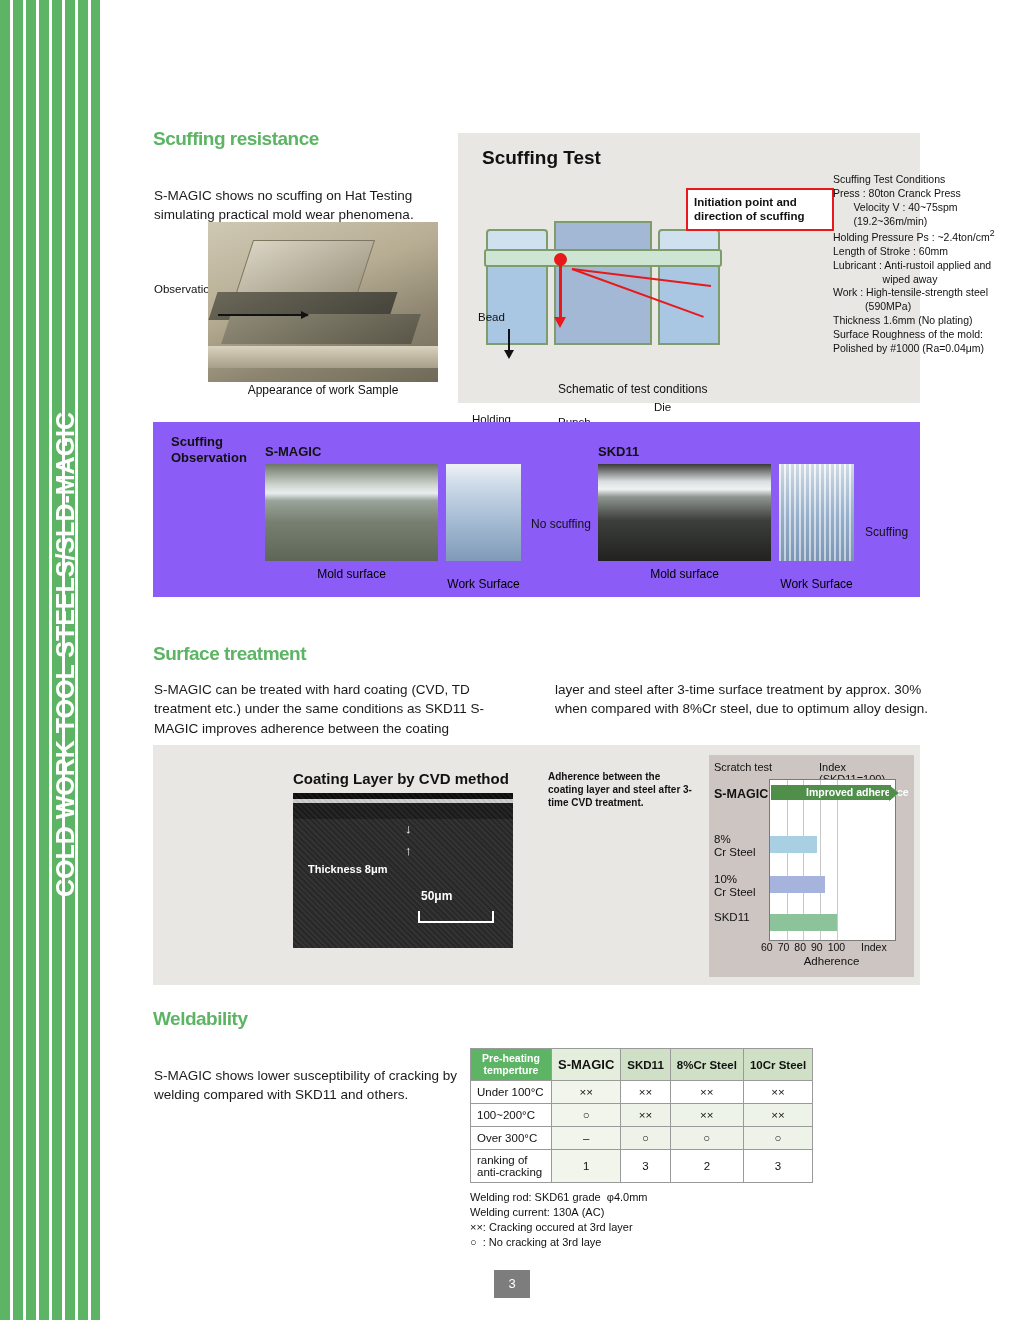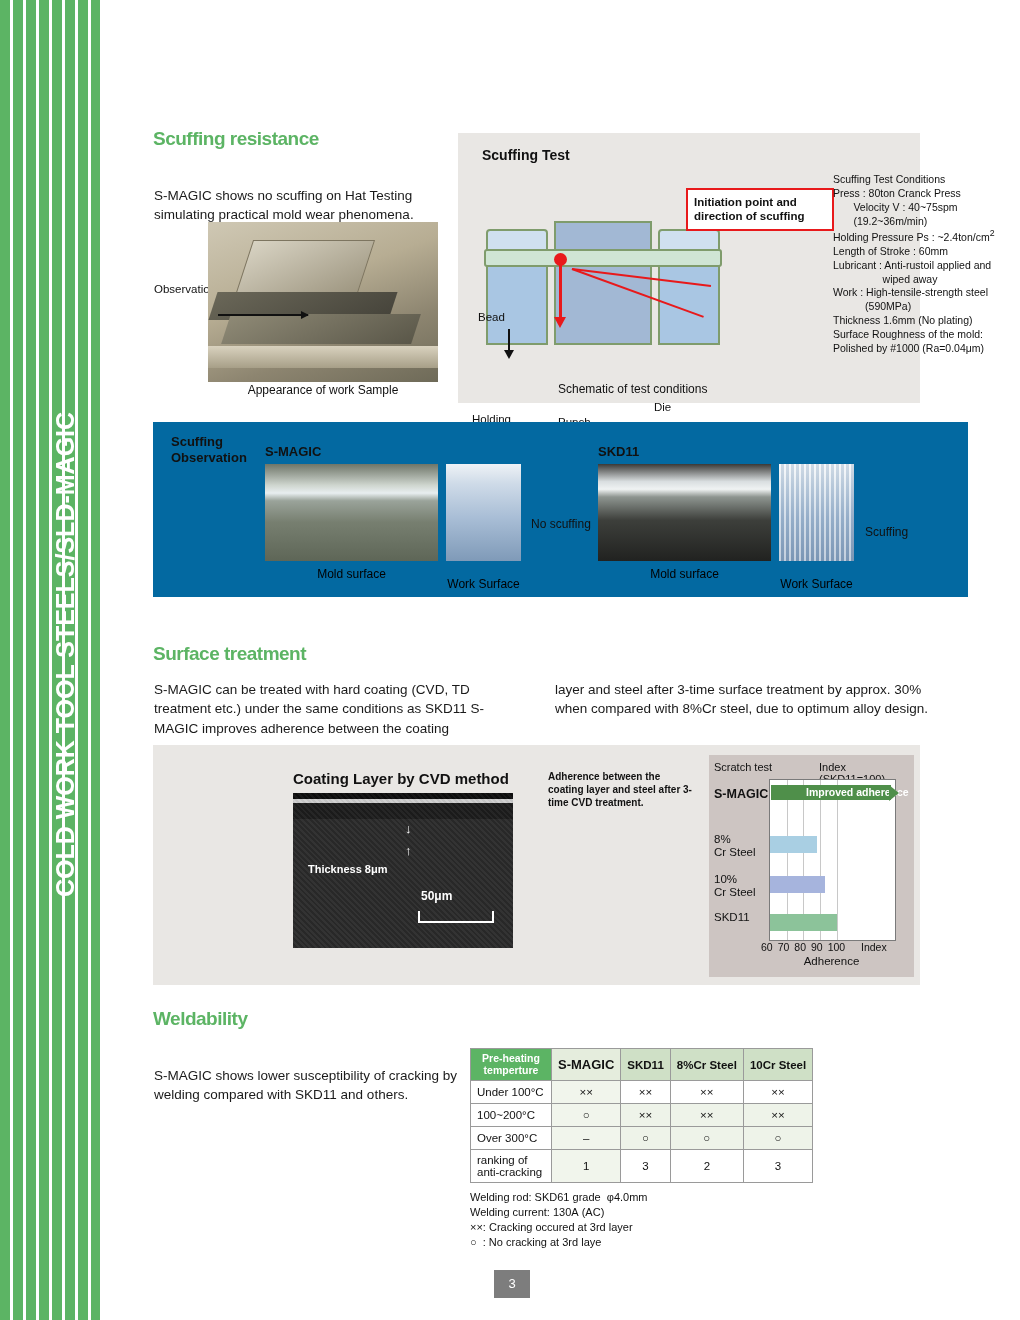--- a/index.html
+++ b/index.html
@@ -29,21 +29,21 @@
   #ws-cap{position:absolute;left:35px;top:18px;width:120px;height:60px;background:linear-gradient(150deg,#d8d3c3,#9a927c);transform:skewX(-18deg);border:1px solid #7d7560;}
   #ws-flange1{position:absolute;left:5px;top:70px;width:180px;height:28px;background:linear-gradient(150deg,#6a6758,#45433a);transform:skewX(-18deg);}
   #ws-flange2{position:absolute;left:18px;top:92px;width:190px;height:30px;background:linear-gradient(150deg,#8f8a76,#5a5749);transform:skewX(-18deg);}
   #ws-ruler{position:absolute;left:0px;top:124px;width:230px;height:22px;background:linear-gradient(180deg,#d9d2bf,#a79f88);}
   #arrow-1{position:absolute;left:10px;top:92px;width:90px;height:2px;background:#111;}
   #arrow-1:after{content:"";position:absolute;right:-1px;top:-3px;border-left:8px solid #111;border-top:4px solid transparent;border-bottom:4px solid transparent;}
   #ws-caption{position:absolute;left:108px;top:383px;width:230px;text-align:center;font-size:12px;color:#111;}
 
   
   #scuff-panel{position:absolute;left:358px;top:133px;width:462px;height:270px;background:#e9e7e4;}
-  #scuff-panel-title{position:absolute;left:24px;top:14px;font-size:14px;font-weight:bold;color:#111;}
+  #scuff-panel-title{position:absolute;left:24px;top:14px;font-size:19px;font-weight:bold;color:#111;}
 
   #schem{position:absolute;left:18px;top:38px;width:250px;height:192px;}
   .die{position:absolute;background:#a9c6e3;border:2px solid #7f9c6c;}
   #die-left{left:10px;top:90px;width:58px;height:80px;border-radius:0 0 0 0;}
   #die-right{left:182px;top:90px;width:58px;height:80px;}
   #punch{left:78px;top:50px;width:94px;height:120px;background:#a2b8d4;border:2px solid #7f9c6c;}
   #holder-left{left:10px;top:58px;width:58px;height:26px;background:#cfe0ef;border:2px solid #7f9c6c;border-radius:4px;}
   #holder-right{left:182px;top:58px;width:58px;height:26px;background:#cfe0ef;border:2px solid #7f9c6c;border-radius:4px;}
   #sheet{position:absolute;left:8px;top:78px;width:234px;height:14px;background:#cfe5d4;border:2px solid #7f9c6c;border-radius:3px;}
   #red-dot{position:absolute;left:78px;top:82px;width:13px;height:13px;border-radius:50%;background:#e8191b;}
@@ -58,21 +58,21 @@
   #work-label{position:absolute;left:200px;top:310px;font-size:11.5px;color:#111;}
   #schem-caption{position:absolute;left:80px;top:382px;font-size:12px;color:#111;}
 
   #init-box{position:absolute;left:228px;top:55px;width:132px;border:2px solid #e8191b;background:#ffffff;padding:5px 6px;font-size:11.5px;font-weight:bold;color:#111;line-height:1.25;}
   #init-line1{position:absolute;left:96px;top:97px;width:140px;height:2px;background:#e8191b;transform:rotate(20deg);transform-origin:left center;}
   #init-line2{position:absolute;left:96px;top:97px;width:140px;height:2px;background:#e8191b;transform:rotate(7deg);transform-origin:left center;}
 
   #cond{position:absolute;left:375px;top:40px;width:190px;font-size:10.5px;color:#111;line-height:1.32;}
 
   
-  #obs-panel{position:absolute;left:53px;top:422px;width:767px;height:175px;background:#0369a1;padding-left:48px;}
+  #obs-panel{position:absolute;left:53px;top:422px;width:767px;height:175px;background:#8b5cf6;}
   #obs-title{position:absolute;left:18px;top:12px;font-size:13px;font-weight:bold;color:#111;line-height:1.2;}
   .lbl-bold{font-size:13px;font-weight:bold;color:#111;}
   #lbl-smagic{position:absolute;left:112px;top:22px;}
   #lbl-skd11{position:absolute;left:445px;top:22px;}
 
   .mold-img{position:absolute;top:42px;width:173px;height:97px;}
   #mold1{left:112px;background:linear-gradient(180deg,#6e7568 0%,#cfd6cf 22%,#e8eef0 30%,#9aa39a 38%,#777f70 60%,#5e6657 100%);}
   #mold2{left:445px;background:linear-gradient(180deg,#3a3a38 0%,#d9dee0 18%,#f0f3f3 26%,#8e9590 34%,#3d3f3b 58%,#212220 100%);}
   .work-img{position:absolute;top:42px;width:75px;height:97px;}
   #work1{left:293px;background:linear-gradient(180deg,#eef2f6 0%,#cfdbe8 20%,#a9bed6 55%,#7f9ab8 100%);}

